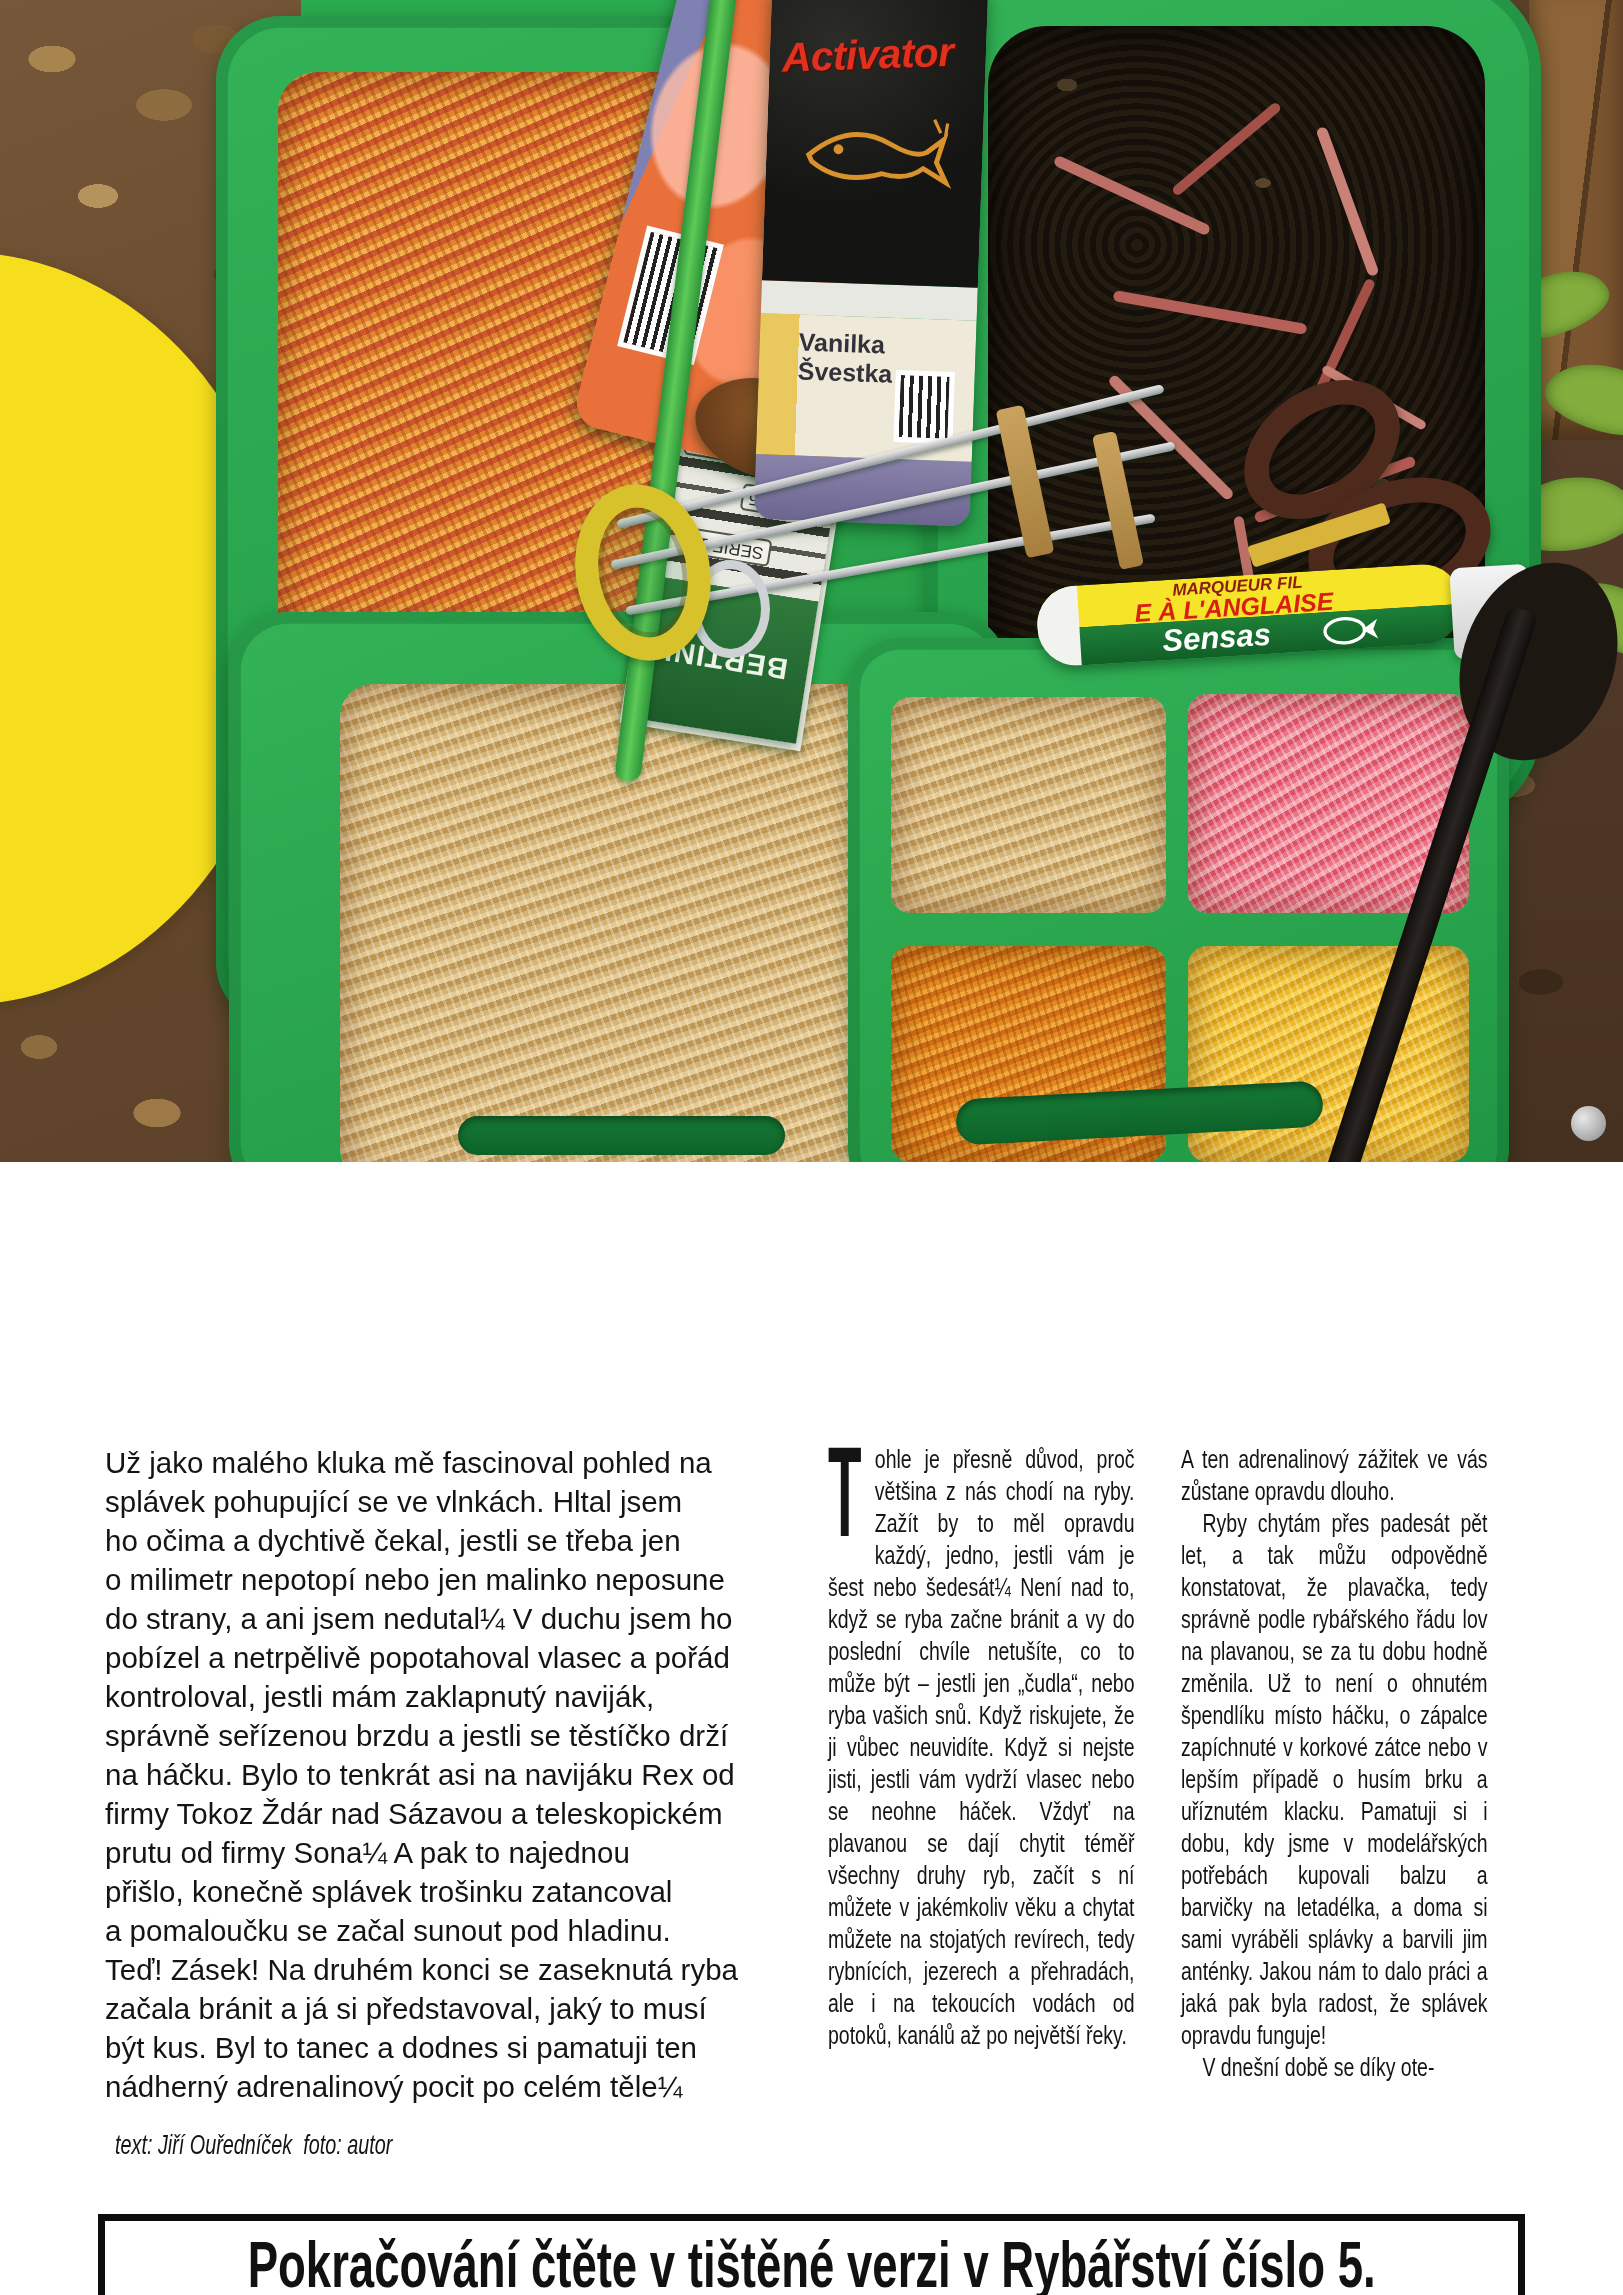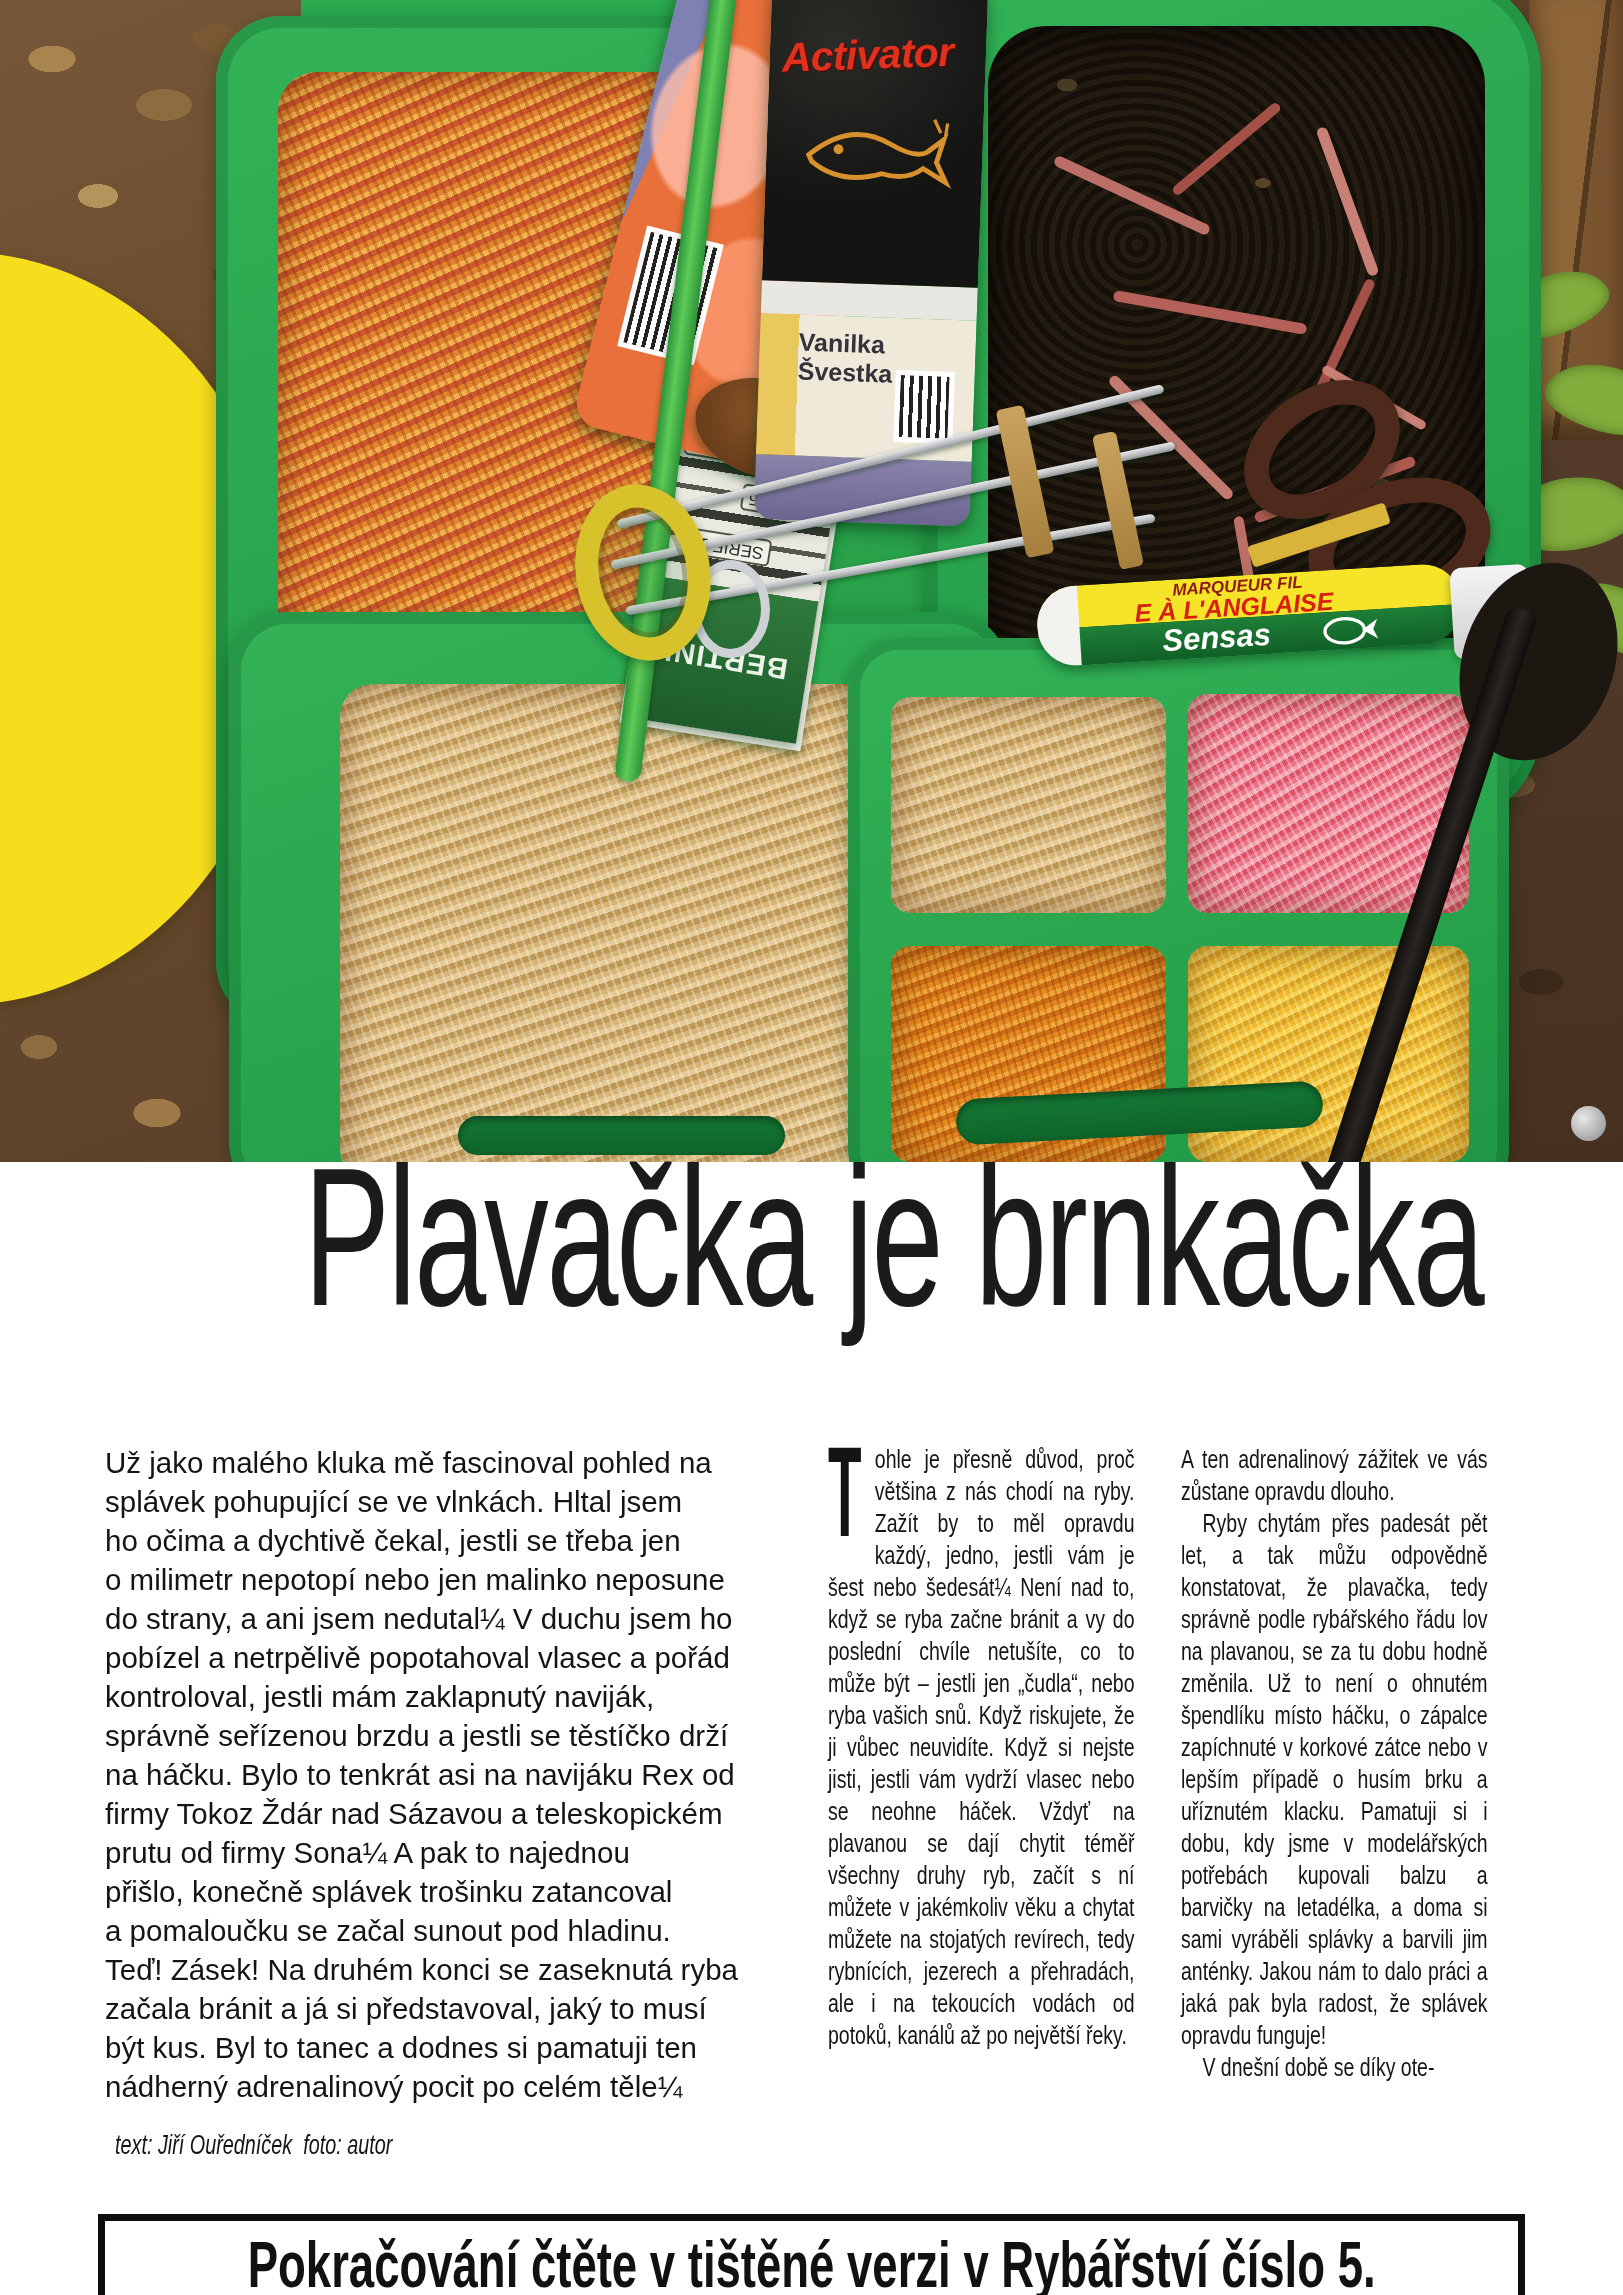--- a/index.html
+++ b/index.html
@@ -258,23 +258,20 @@
     </div>
     <div class="abs sensas-cap" style="left:1452px;top:566px;width:79px;height:92px;transform:rotate(-3.5deg);"></div>
 
     <div class="abs ring-yellow" style="left:576px;top:484px;width:134px;height:177px;transform:rotate(-10deg);"></div>
 
     <div class="abs" style="left:1463px;top:560px;width:151px;height:203px;border-radius:50%;background:#1d1712;transform:rotate(20deg);"></div>
     <div class="abs bankstick" style="left:1509px;top:605px;width:31px;height:655px;transform:rotate(18deg);transform-origin:top left;"></div>
     <div class="abs" style="left:1571px;top:1106px;width:35px;height:35px;border-radius:50%;background:radial-gradient(circle at 35% 35%,#e8e8e8,#8a8a8a);"></div>
   </div>
 
-  <div class="abs title-wrap">
-    <span>Plavačka je brnkačka</span>
-  </div>
 
   <div class="abs col1">Už jako malého kluka mě fascinoval pohled na
 splávek pohupující se ve vlnkách. Hltal jsem
 ho očima a dychtivě čekal, jestli se třeba jen
 o milimetr nepotopí nebo jen malinko neposune
 do strany, a ani jsem nedutal¼ V duchu jsem ho
 pobízel a netrpělivě popotahoval vlasec a pořád
 kontroloval, jestli mám zaklapnutý naviják,
 správně seřízenou brzdu a jestli se těstíčko drží
 na háčku. Bylo to tenkrát asi na navijáku Rex od

